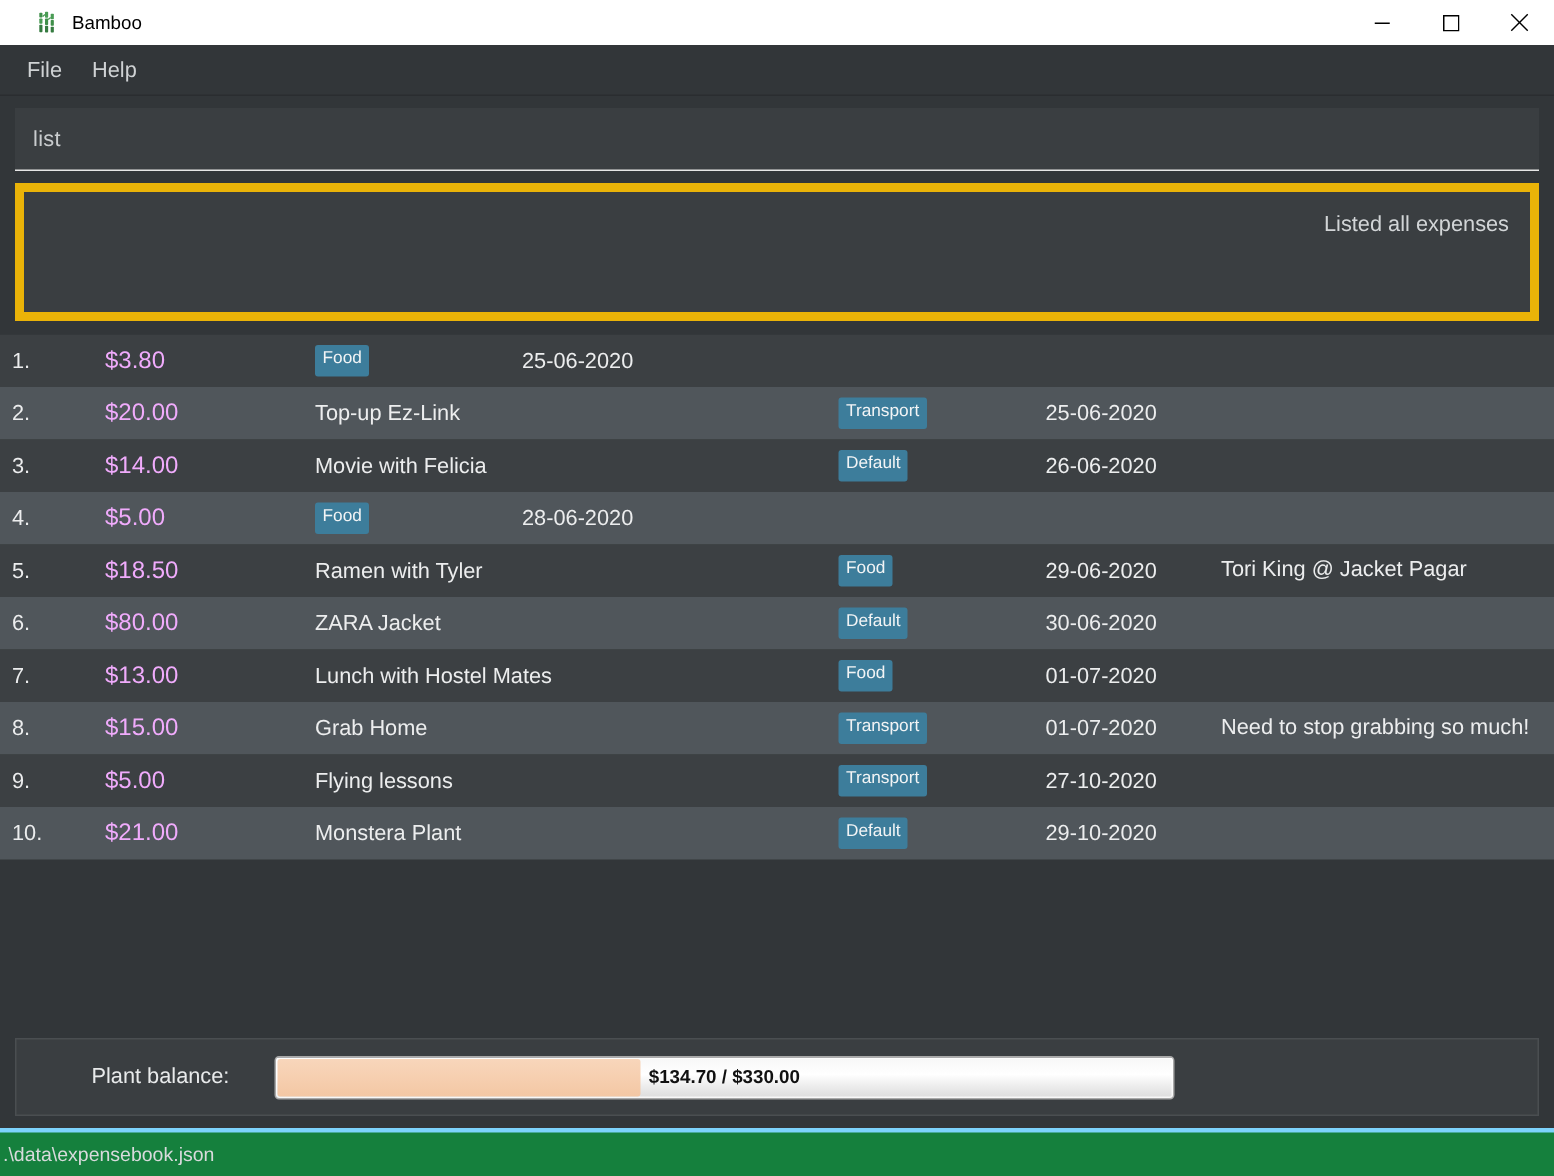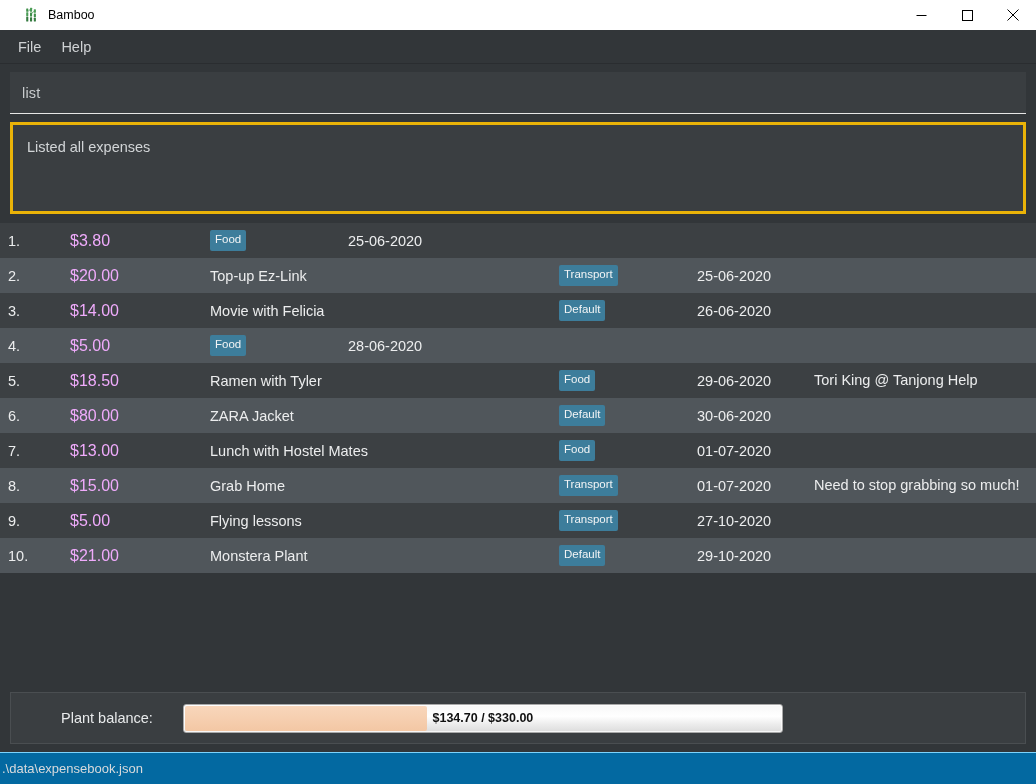--- a/index.html
+++ b/index.html
@@ -106,22 +106,23 @@
 
   
   .resultbox-wrap {
     flex: 0 0 100px;
     padding: 8px 10px 9px 10px;
     background: #323639;
   }
   .resultbox {
     height: 92px;
     background: #3a3e41;
-    border: 3px solid #eab308;
+    border: 6px solid #eab308;
     padding: 14px 14px;
+    text-align: right;
   }
   .resultbox-text {
     font-size: 14.5px;
     color: #d2d5d7;
   }
 
   
   .listpanel {
     flex: 1 1 auto;
     background: #323639;
@@ -235,22 +236,22 @@
     align-items: center;
     justify-content: center;
     font-size: 12.5px;
     font-weight: bold;
     color: #111111;
   }
 
   
   .statusbar {
     flex: 0 0 32px;
-    background: #0369a1;
-    border-top: 1px solid #7dd3fc;
+    background: #15803d;
+    border-top: 3px solid #7dd3fc;
     display: flex;
     align-items: center;
     padding-left: 2px;
   }
   .statusbar-text {
     font-size: 13px;
     color: #d8dadc;
   }
 </style>
 </head>
@@ -355,21 +356,21 @@
           <div class="c-remark"></div>
         </div>
         <div class="row">
           <div class="c-index">5.</div>
           <div class="c-amount">$18.50</div>
           <div class="c-desc">Ramen with Tyler</div>
           <div class="c-tag">
             <span class="tag">Food</span>
           </div>
           <div class="c-date">29-06-2020</div>
-          <div class="c-remark">Tori King @ Tanjong Help</div>
+          <div class="c-remark">Tori King @ Jacket Pagar</div>
         </div>
         <div class="row alt">
           <div class="c-index">6.</div>
           <div class="c-amount">$80.00</div>
           <div class="c-desc">ZARA Jacket</div>
           <div class="c-tag">
             <span class="tag">Default</span>
           </div>
           <div class="c-date">30-06-2020</div>
           <div class="c-remark"></div>

